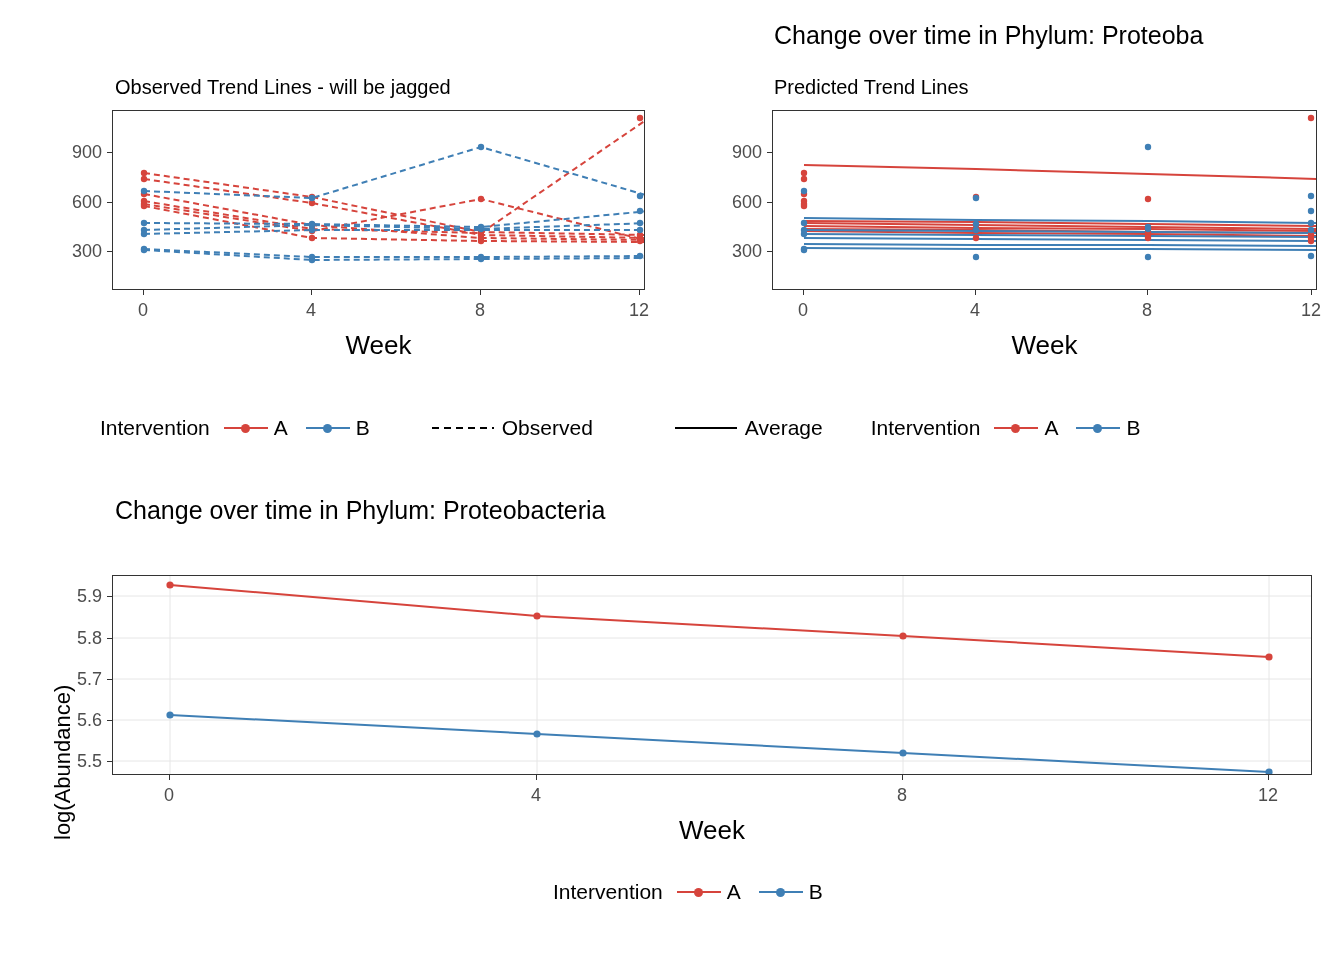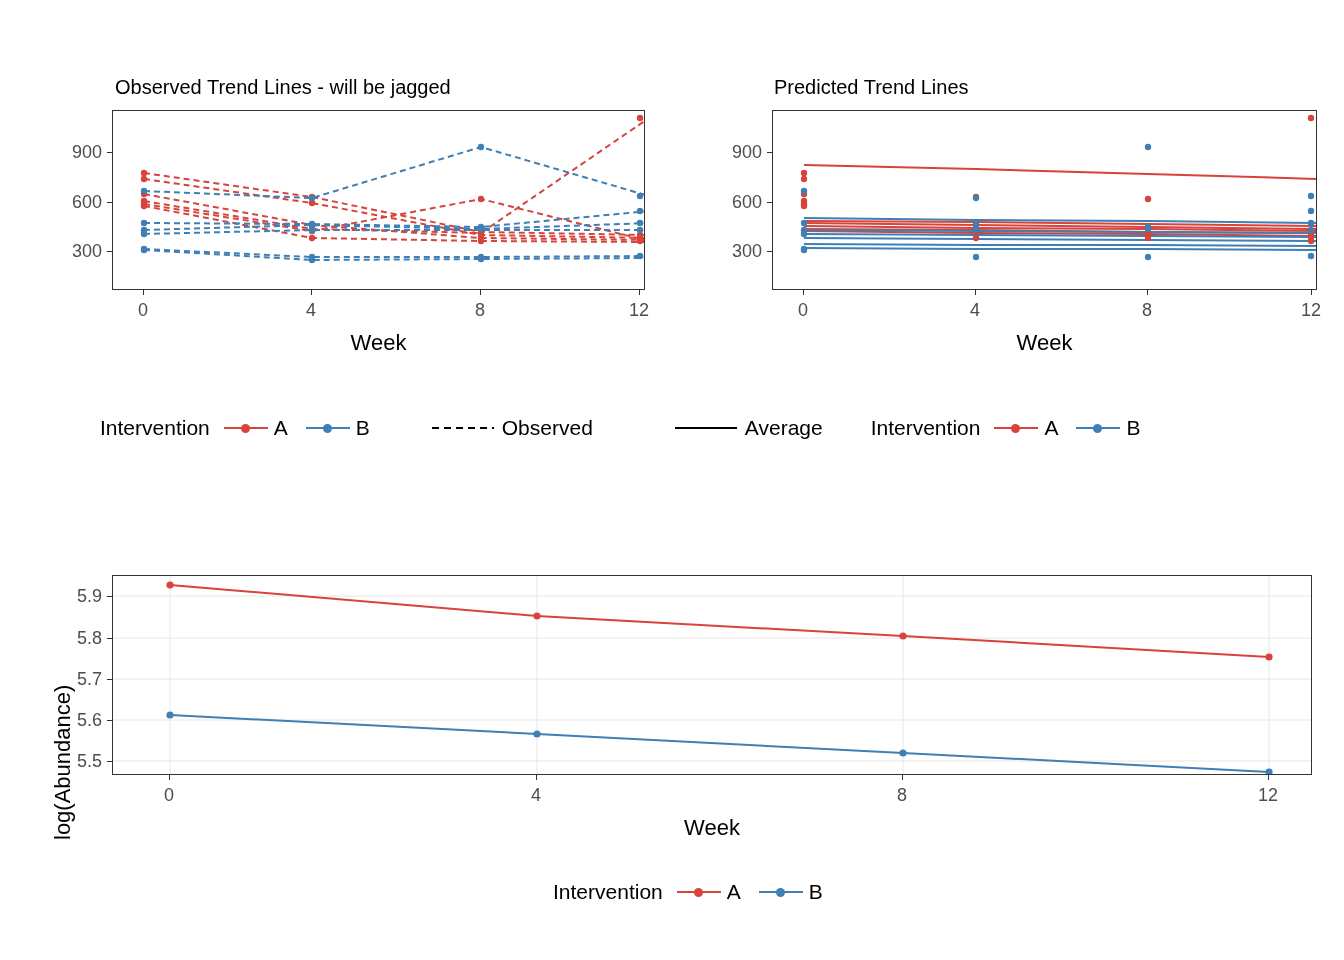--- a/index.html
+++ b/index.html
@@ -31,21 +31,21 @@
     line-height: 1.1;
   }
   .plot-area {
     position: absolute;
     background: #ffffff;
     border: 1px solid #333333;
     box-sizing: border-box;
   }
   .axis-label {
     position: absolute;
-    font-size: 22px;
+    font-size: 26px;
     color: #000;
     text-align: center;
   }
   .ytick {
     position: absolute;
     font-size: 18px;
     color: #4d4d4d;
     text-align: right;
     white-space: nowrap;
   }
@@ -201,20 +201,21 @@
 
   <div class="xtick" style="left:123px;top:300px;width:40px;">0</div>
   <div class="xtick" style="left:291px;top:300px;width:40px;">4</div>
   <div class="xtick" style="left:460px;top:300px;width:40px;">8</div>
   <div class="xtick" style="left:619px;top:300px;width:40px;">12</div>
 
   <div class="axis-label" style="left:112px;top:330px;width:533px;">Week</div>
 </div>
 
 <div class="panel" style="left:672px;top:0;width:672px;height:460px;">
+  <div class="chart-title" style="left:102px;top:22px;position:absolute;">Change over time in Phylum: Proteoba</div>
   <div class="chart-subtitle" style="left:102px;top:76px;position:absolute;">Predicted Trend Lines</div>
 
   <div class="ytick" style="left:38px;top:142px;width:52px;">900</div>
   <div class="ytick" style="left:38px;top:192px;width:52px;">600</div>
   <div class="ytick" style="left:38px;top:241px;width:52px;">300</div>
 
   <div class="tickmark" style="left:95px;top:152px;width:5px;height:1px;"></div>
   <div class="tickmark" style="left:95px;top:202px;width:5px;height:1px;"></div>
   <div class="tickmark" style="left:95px;top:251px;width:5px;height:1px;"></div>
 
@@ -343,20 +344,21 @@
   <span class="legend-entry">
     <span class="legend-key">
       <span class="kline" style="background:#3f7fb5;"></span>
       <span class="kdot" style="background:#3f7fb5;"></span>
     </span>
     <span class="legend-label">B</span>
   </span>
 </div>
 
 <div class="panel" style="left:0;top:460px;width:1344px;height:500px;">
+  <div class="chart-title" style="left:115px;top:37px;position:absolute;">Change over time in Phylum: Proteobacteria</div>
 
   <div class="ylab-rot" style="left:50px;top:380px;">log(Abundance)</div>
 
   <div class="ytick" style="left:58px;top:126px;width:44px;">5.9</div>
   <div class="ytick" style="left:58px;top:168px;width:44px;">5.8</div>
   <div class="ytick" style="left:58px;top:209px;width:44px;">5.7</div>
   <div class="ytick" style="left:58px;top:250px;width:44px;">5.6</div>
   <div class="ytick" style="left:58px;top:291px;width:44px;">5.5</div>
 
   <div class="tickmark" style="left:107px;top:136px;width:5px;height:1px;"></div>

